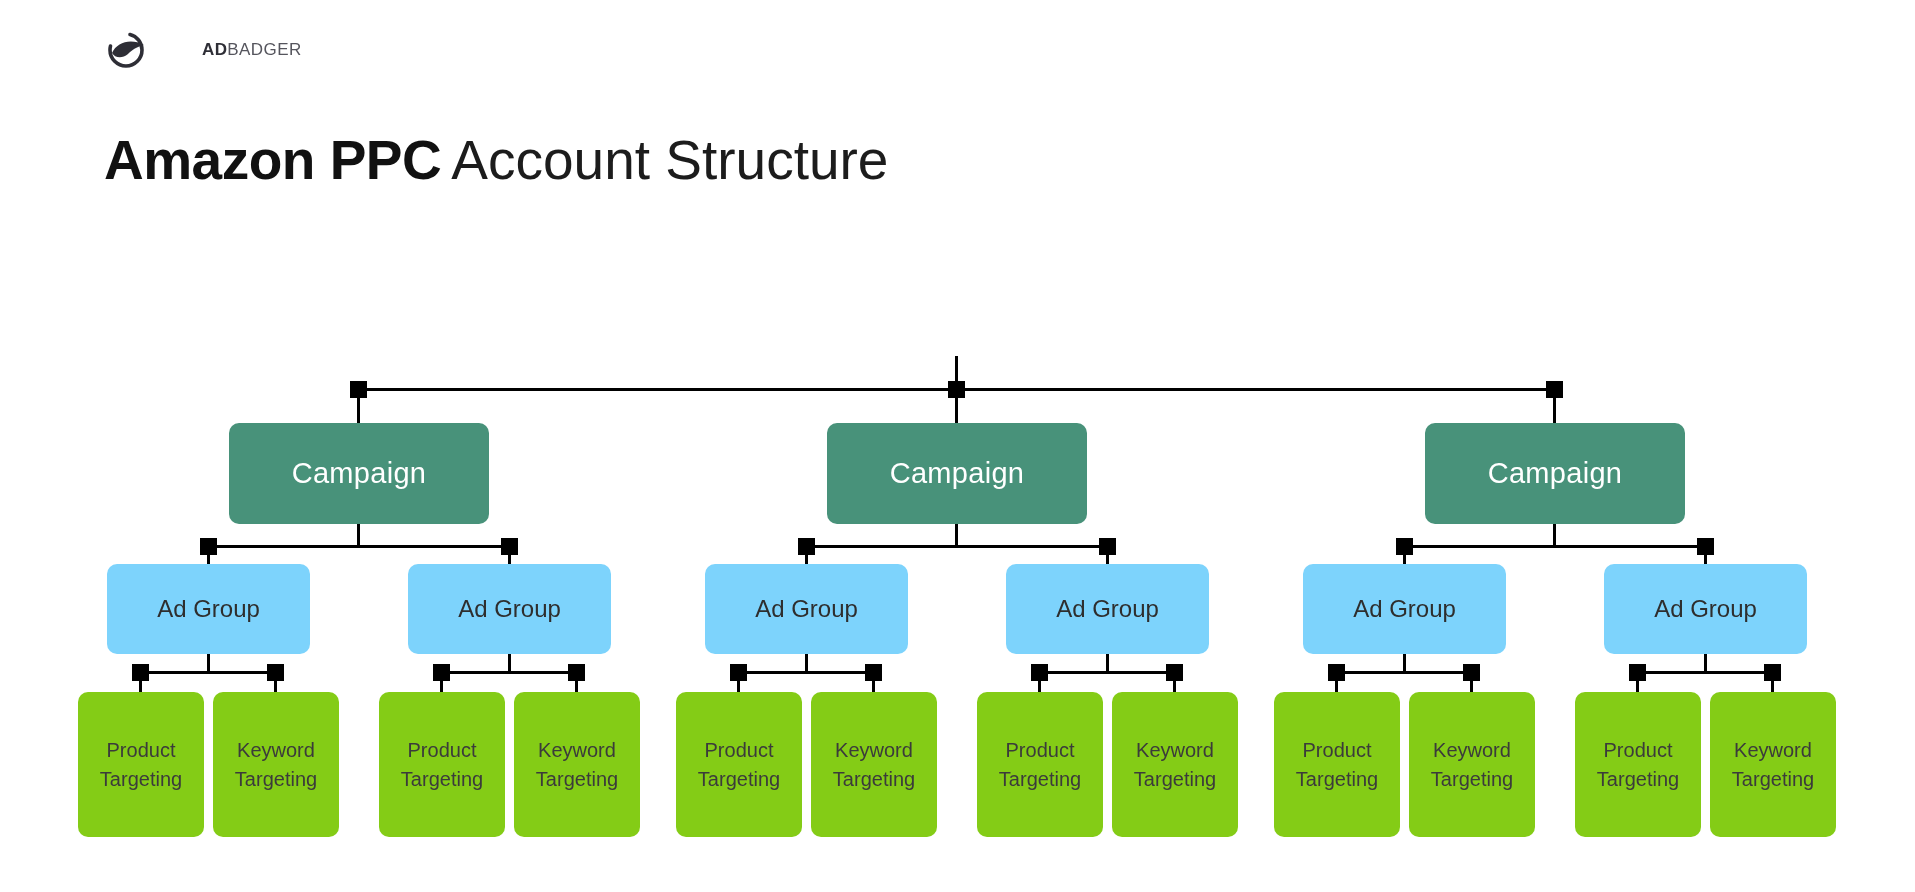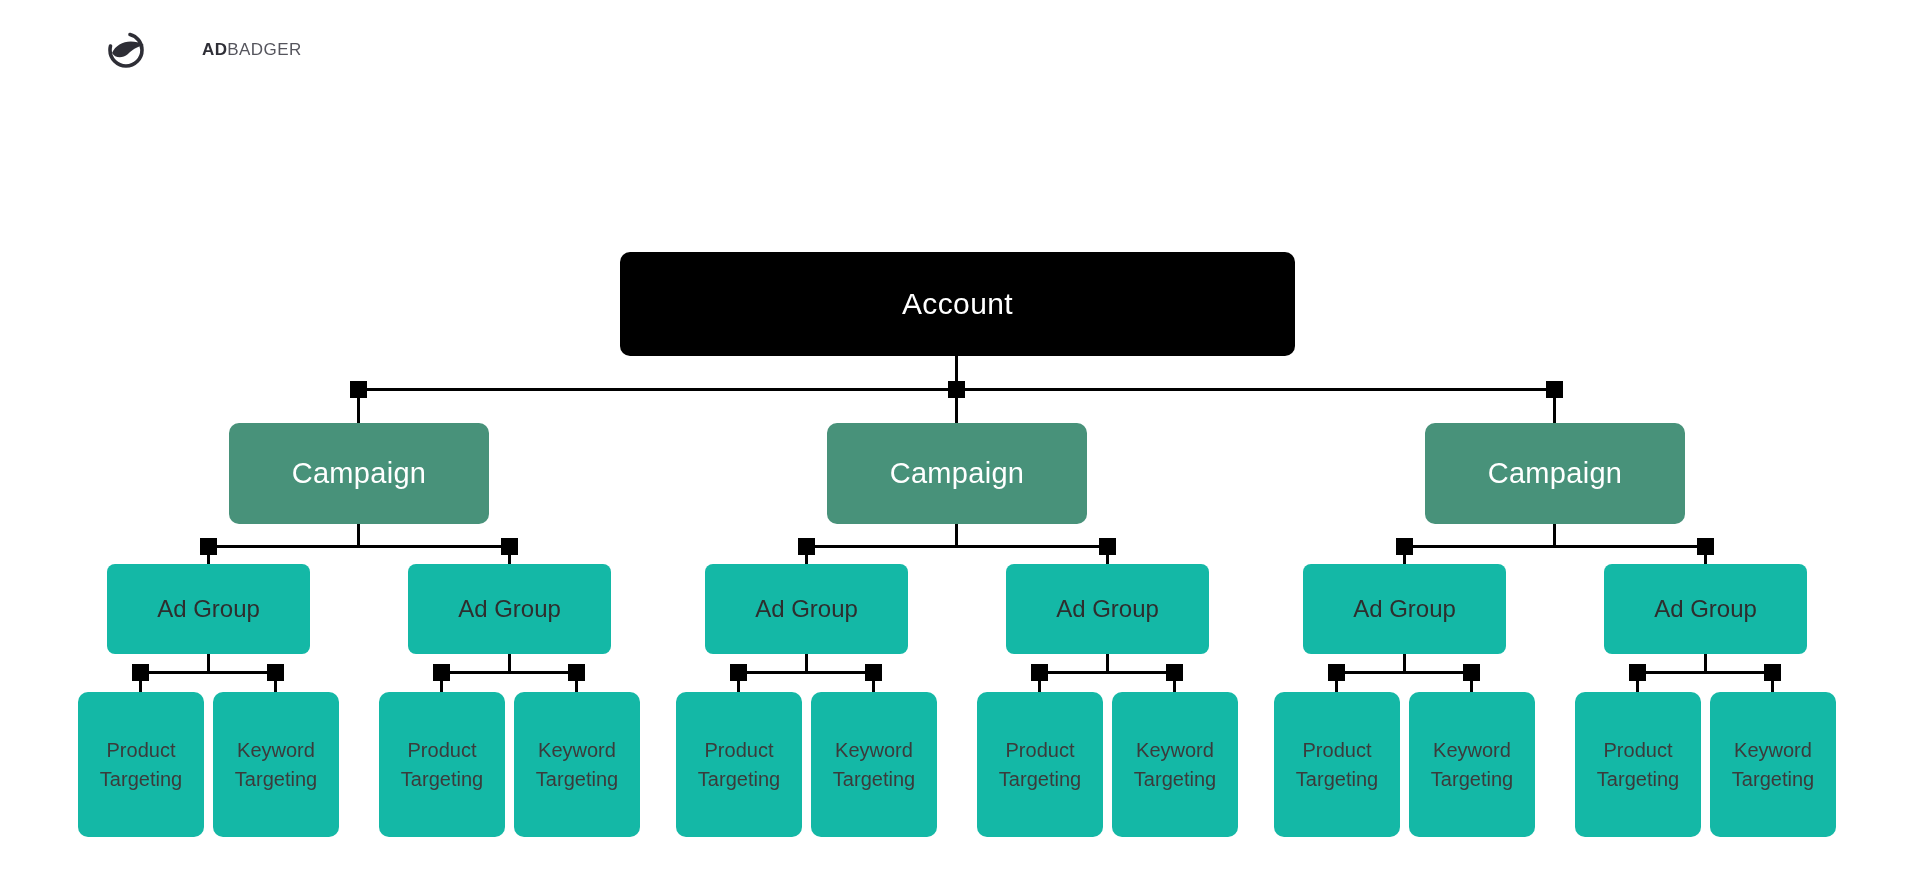--- a/index.html
+++ b/index.html
@@ -14,22 +14,22 @@
   .brand-text .b{font-weight:800;color:#2e2e36;margin-left:37px;}
   .brand-text .l{font-weight:300;color:#55555d;}
   .page-title{position:absolute;left:104px;top:92px;font-size:55px;line-height:62px;color:#111;white-space:nowrap;}
   .page-title .t-bold{font-weight:800;letter-spacing:-.5px;}
   .page-title .t-light{font-weight:300;color:#1c1c1c;margin-left:10px;}
   
   .node{position:absolute;display:flex;align-items:center;justify-content:center;
         text-align:center;border-radius:10px;z-index:2;}
   .account-node{background:#000000;color:#ffffff;font-size:30px;letter-spacing:.4px;}
   .campaign-node{background:#48927a;color:#ffffff;font-size:29px;letter-spacing:.3px;}
-  .adgroup-node{background:#14b8a6;color:#2e2e2e;font-size:24px;border-radius:8px;}
-  .leaf-node{background:#14b8a6;color:#3b3b3b;font-size:20px;line-height:29px;padding:0 14px;box-sizing:border-box;}
+  .adgroup-node{background:#7dd3fc;color:#2e2e2e;font-size:24px;}
+  .leaf-node{background:#84cc16;color:#3b3b3b;font-size:20px;line-height:29px;padding:0 14px;box-sizing:border-box;}
   
   .hline,.vline,.jsq{position:absolute;background:#000000;z-index:1;}
   .hline{height:3px;}
   .vline{width:3px;}
   .jsq{width:17px;height:17px;z-index:3;}
 </style>
 </head>
 <body>
 
 <div class="canvas">
@@ -38,22 +38,22 @@
     <span>
       <svg width="44" height="38" viewBox="0 0 44 38" aria-hidden="true">
         <circle cx="20" cy="19" r="16" fill="none" stroke="#2e2e36" stroke-width="3.6" stroke-linecap="round" stroke-dasharray="76 25" stroke-dashoffset="22"></circle>
         <path d="M6,22 C11,11 25,7 38,14 C30,16 26,19 22,23 C16,28 9,27 6,22 Z" fill="#2e2e36"></path>
         <circle cx="27" cy="13.5" r="2" fill="#2e2e36"></circle>
       </svg>
     </span>
     <span class="brand-text"><span class="b">AD</span><span class="l">BADGER</span></span>
   </div>
 
+  <h1 class="page-title"><span class="t-bold">Amazon PPC</span><span class="t-light">Account Structure</span></h1>
 
-  <div class="node account-node" style="left:620px;top:252px;width:675px;height:104px">Account</div>
 
   <div class="node campaign-node" style="left:229px;top:423px;width:260px;height:101px">Campaign</div>
   <div class="node campaign-node" style="left:827px;top:423px;width:260px;height:101px">Campaign</div>
   <div class="node campaign-node" style="left:1425px;top:423px;width:260px;height:101px">Campaign</div>
 
   <div class="node adgroup-node" style="left:107px;top:564px;width:203px;height:90px">Ad Group</div>
   <div class="node adgroup-node" style="left:408px;top:564px;width:203px;height:90px">Ad Group</div>
   <div class="node adgroup-node" style="left:705px;top:564px;width:203px;height:90px">Ad Group</div>
   <div class="node adgroup-node" style="left:1006px;top:564px;width:203px;height:90px">Ad Group</div>
   <div class="node adgroup-node" style="left:1303px;top:564px;width:203px;height:90px">Ad Group</div>

